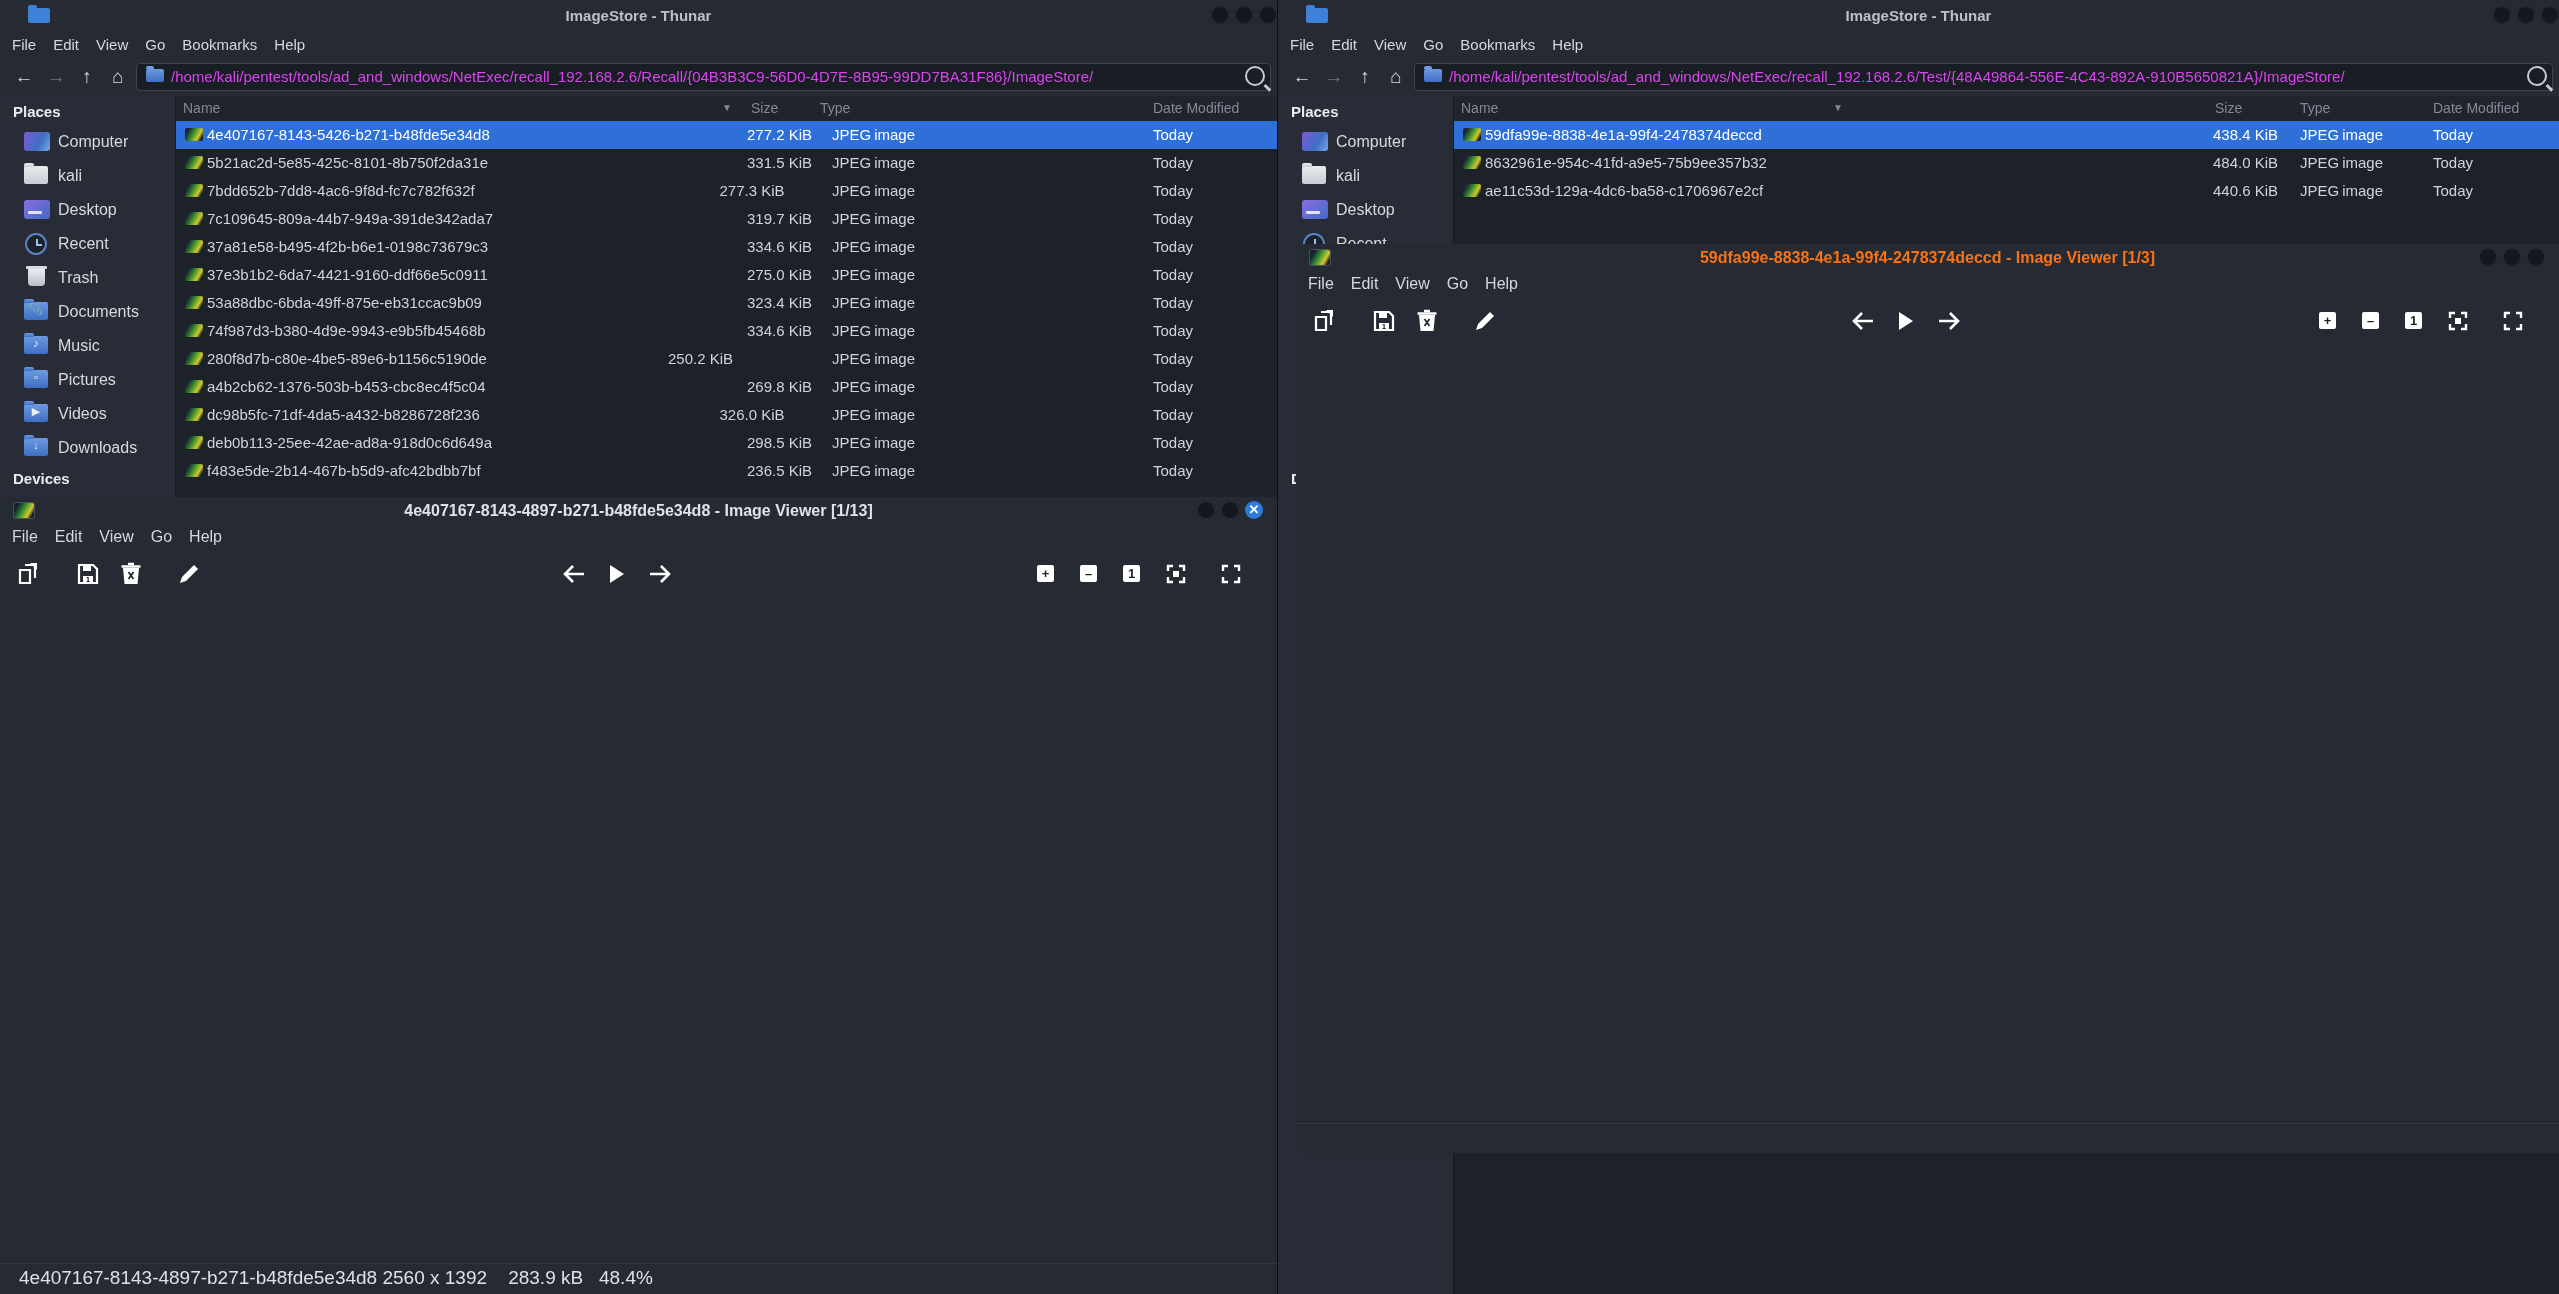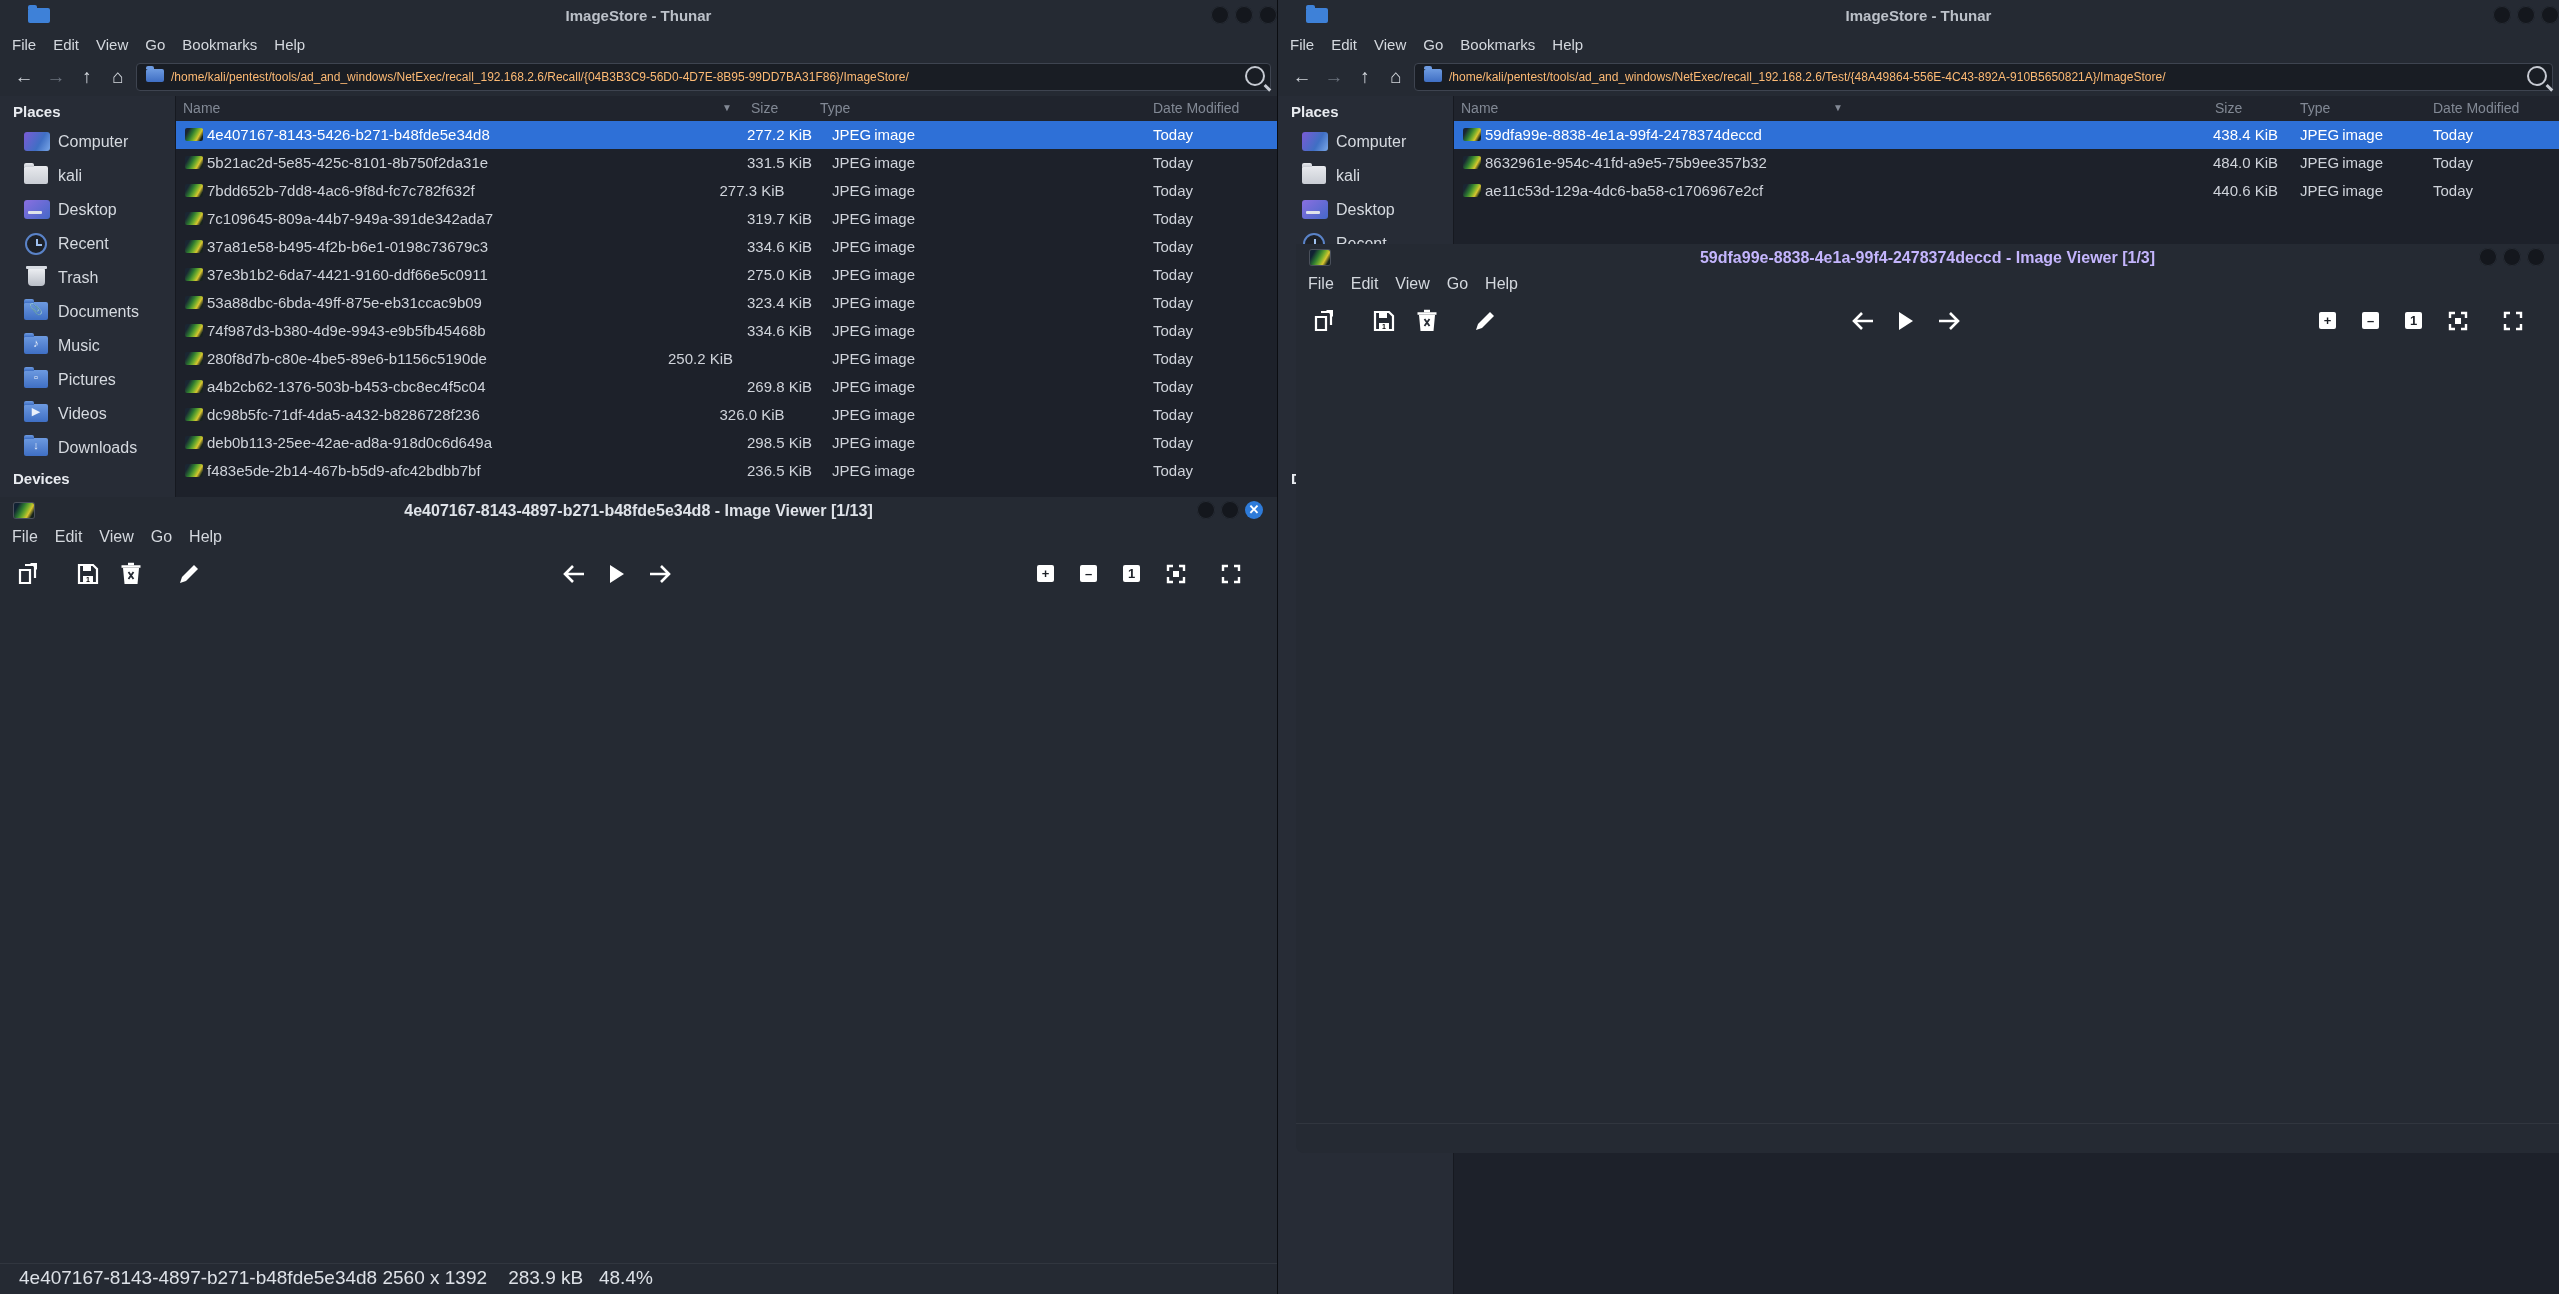--- a/index.html
+++ b/index.html
@@ -2,21 +2,21 @@
 <html><head><meta charset="utf-8"><style>
 html,body{margin:0;padding:0}
 body{width:2559px;height:1294px;position:relative;overflow:hidden;background:#0b0d11;font-family:"Liberation Sans",sans-serif}
 .abs{position:absolute}
 .win{position:absolute;background:#252a33;color:#d6dae0}
 .tbar{position:absolute;left:0;right:0;top:0;height:31px}
 .ttitle{position:absolute;left:0;right:0;top:7px;text-align:center;font-weight:bold;font-size:15px;color:#bcc1c9}
 .circ{position:absolute;width:18px;height:18px;border-radius:50%;background:#14171d;box-shadow:inset 0 0 0 1px #272c35}
 .mbar{position:absolute;font-size:15px;color:#d4d8de}
 .mbar span{margin-right:17px}
-.pathbar{position:absolute;background:#191d24;border:1px solid #3e4450;border-radius:4px;font-size:12px;color:#fdba74;white-space:nowrap;overflow:hidden}
+.pathbar{position:absolute;background:#191d24;border:1px solid #3e4450;border-radius:4px;font-size:15px;color:#d946ef;white-space:nowrap;overflow:hidden}
 .sidebar{position:absolute;background:#272c36;font-size:15px;color:#d2d6dc}
 .sideitem{position:absolute;left:58px;white-space:nowrap}
 .shead{position:absolute;left:13px;font-weight:bold;color:#e8ebf0;font-size:15px}
 .list{position:absolute;background:#1d212a;overflow:hidden}
 .lhead{position:absolute;top:0;height:25px;font-size:14px;color:#828995;background:#20242d;border-bottom:1px solid #161920;width:100%}
 .row{position:absolute;left:0;right:0;height:28px;font-size:15px;color:#cfd3da;white-space:nowrap}
 .rowsel{background:#2e70d7;color:#fff}
 .jico{position:absolute;width:18px;height:13px;border-radius:2px;top:7px;background:linear-gradient(120deg,#1a2633 18%,#2d7a31 40%,#79b02c 58%,#d8c52f 72%,#16221d 88%)}
 
 </style></head><body>
@@ -329,21 +329,21 @@
     </svg>
     <svg class="abs" style="left:1221px;top:67px" width="20" height="20" viewBox="0 0 20 20">
       <path d="M2 7V2h5M13 2h5v5M18 13v5h-5M7 18H2v-5" fill="none" stroke="#fff" stroke-width="2.4"></path>
     </svg>
 
 <div class="abs" style="left:0;bottom:0;width:100%;height:30px;border-top:1px solid #31363f"></div>
 <div class="abs" style="left:19px;bottom:5px;font-size:19px;color:#dde1e7">4e407167-8143-4897-b271-b48fde5e34d8 2560 x 1392&nbsp;&nbsp;&nbsp;&nbsp;283.9 kB&nbsp;&nbsp;&nbsp;48.4%</div>
 </div>
 <div class="win" style="left:1296px;top:244px;width:1263px;height:909px;border-radius:0 0 0 8px">
 <div class="abs" style="left:14px;top:6px;width:20px;height:15px;border-radius:2px;background:linear-gradient(120deg,#123 18%,#2d7a31 40%,#79b02c 58%,#d8c52f 72%,#16221d 88%);box-shadow:0 0 0 1px #4a505b"></div>
-    <div class="ttitle" style="top:5px;font-size:16px;color:#c4b5fd">59dfa99e-8838-4e1a-99f4-2478374deccd - Image Viewer [1/3]</div>
+    <div class="ttitle" style="top:5px;font-size:16px;color:#f97316">59dfa99e-8838-4e1a-99f4-2478374deccd - Image Viewer [1/3]</div>
     <div class="circ" style="left:1183px;top:4px"></div>
     <div class="circ" style="left:1207px;top:4px"></div>
     <div class="circ" style="left:1231px;top:4px"></div>
     <div class="mbar" style="left:12px;top:31px;font-size:16px"><span>File</span><span>Edit</span><span>View</span><span>Go</span><span>Help</span></div>
     <svg class="abs" style="left:16px;top:64px" width="26" height="26" viewBox="0 0 26 26">
       <path d="M4 9h10v13H4z" fill="none" stroke="#fff" stroke-width="2.2"></path>
       <path d="M9 4h10v13" fill="none" stroke="#fff" stroke-width="2.2"></path>
       <path d="M14 2l7 0 0 7" fill="#fff"></path>
     </svg>
     <svg class="abs" style="left:75px;top:64px" width="26" height="26" viewBox="0 0 26 26">

